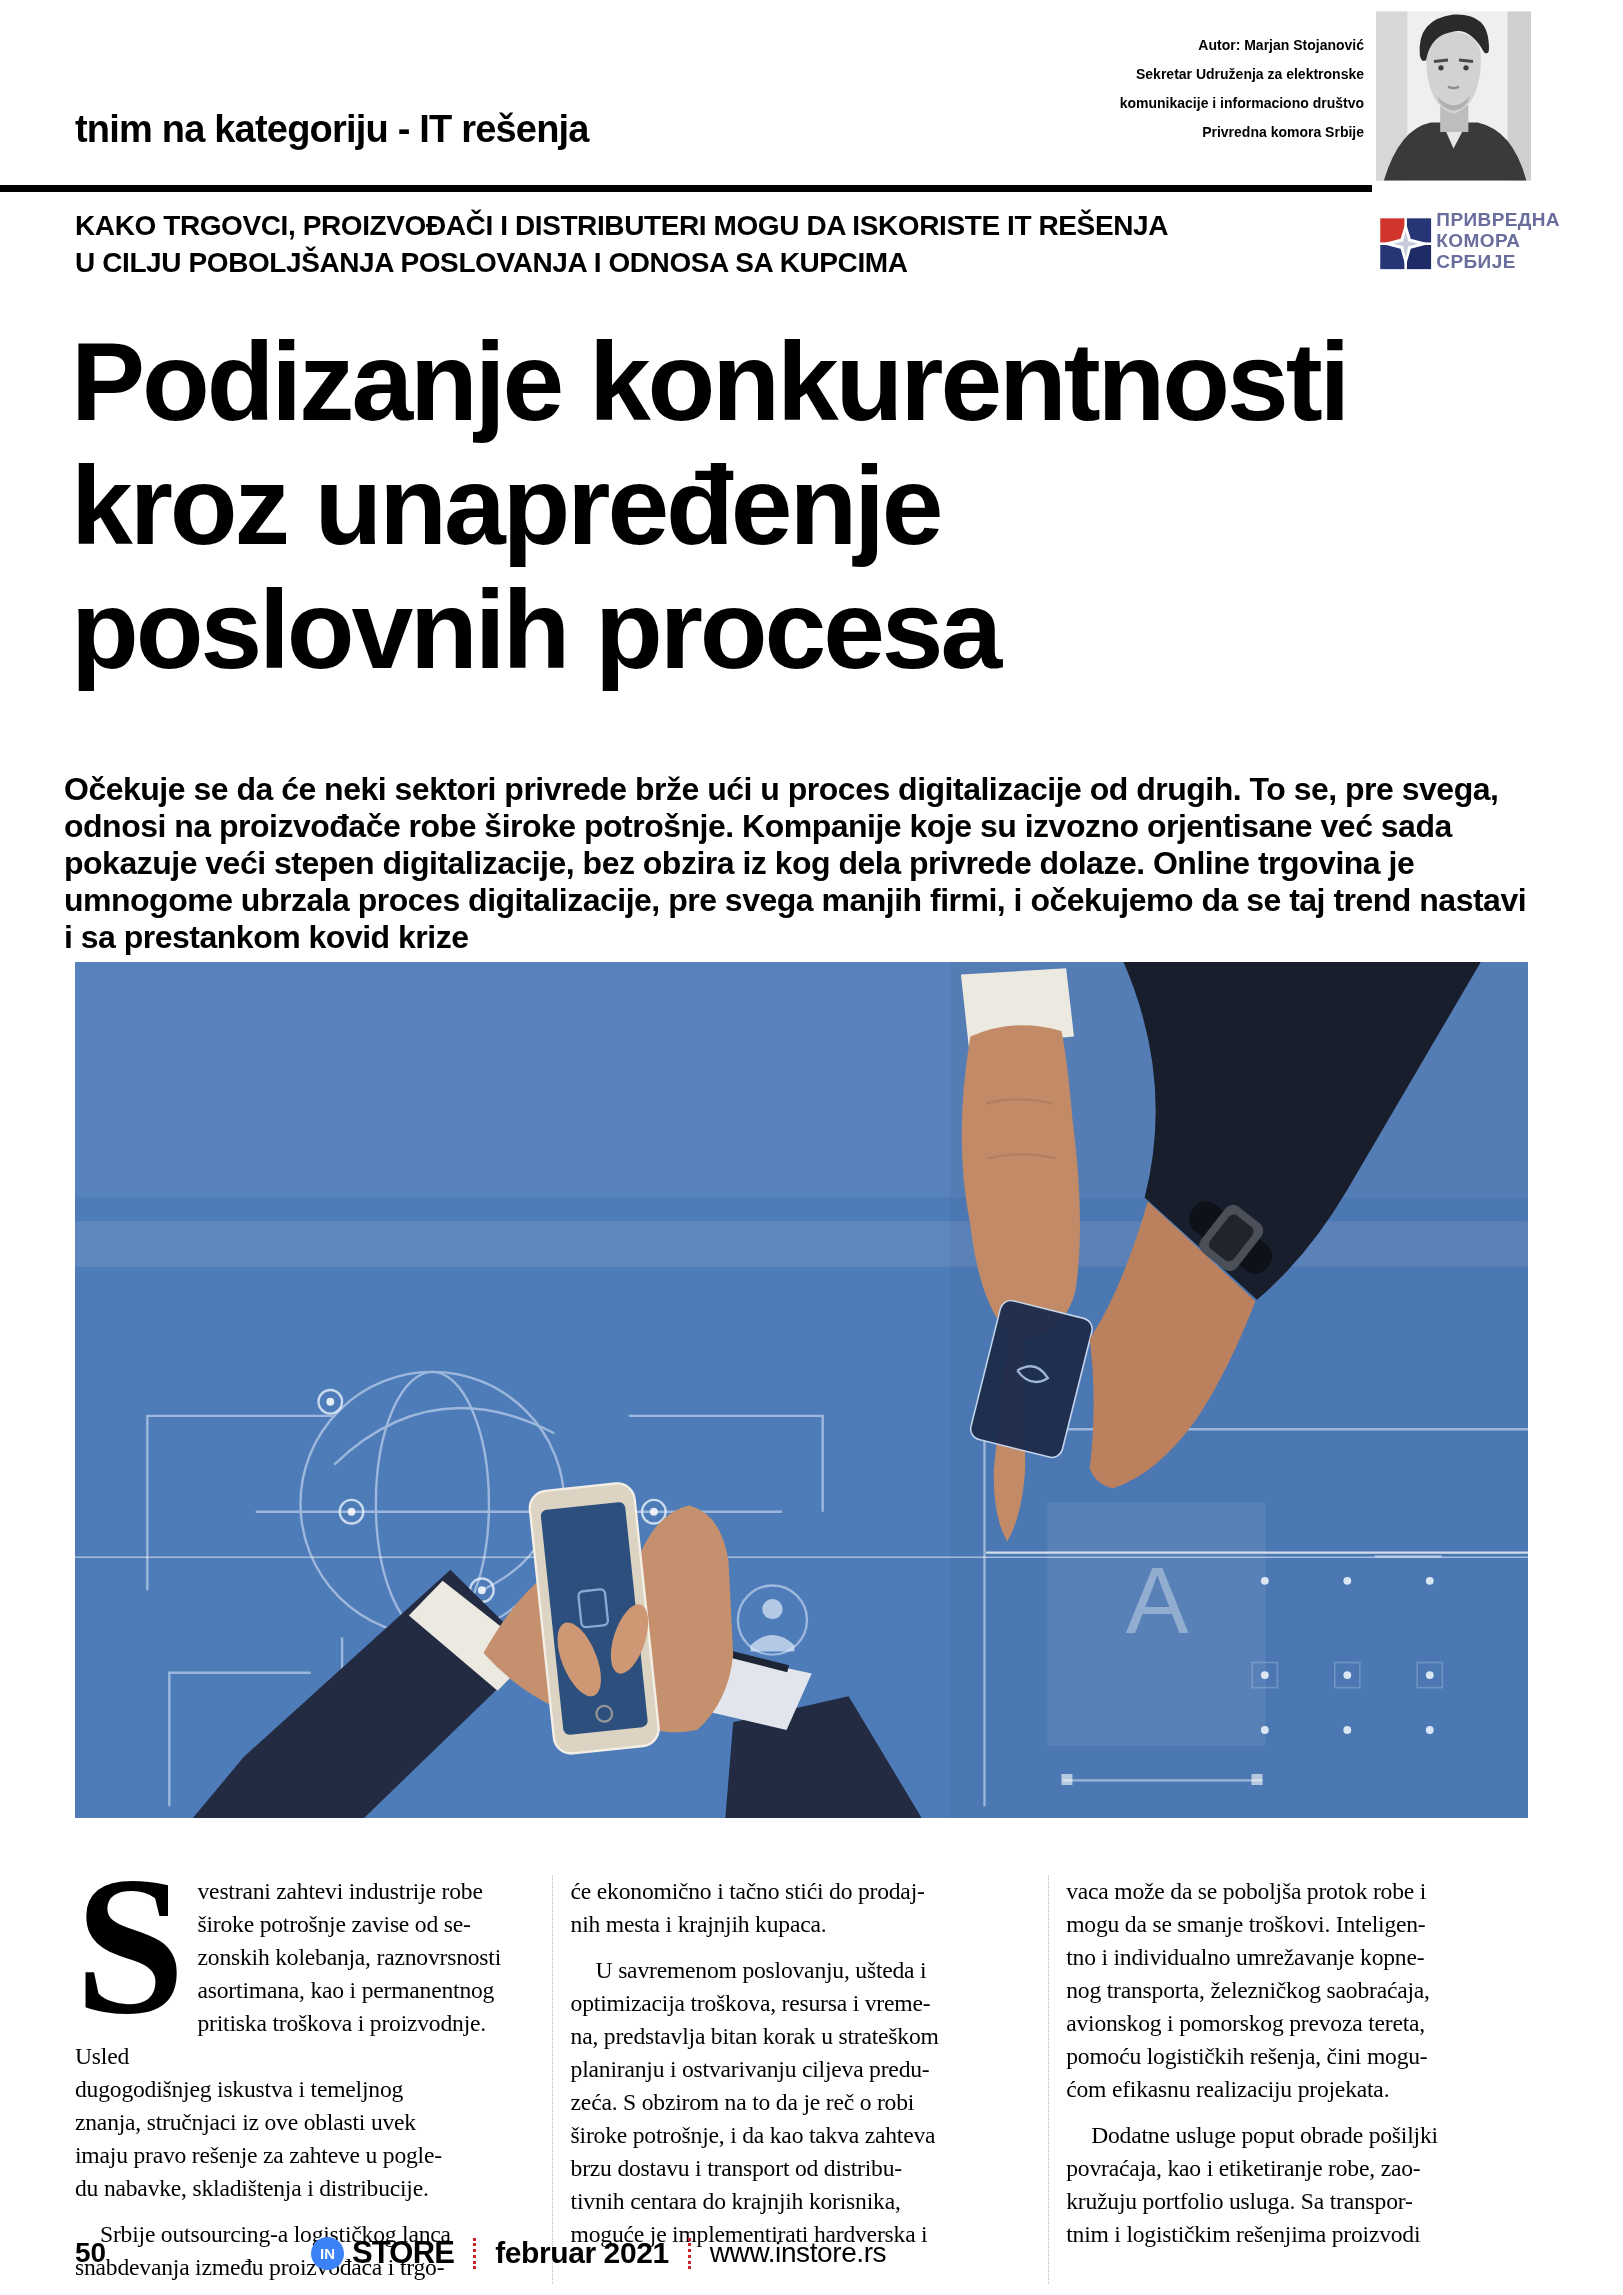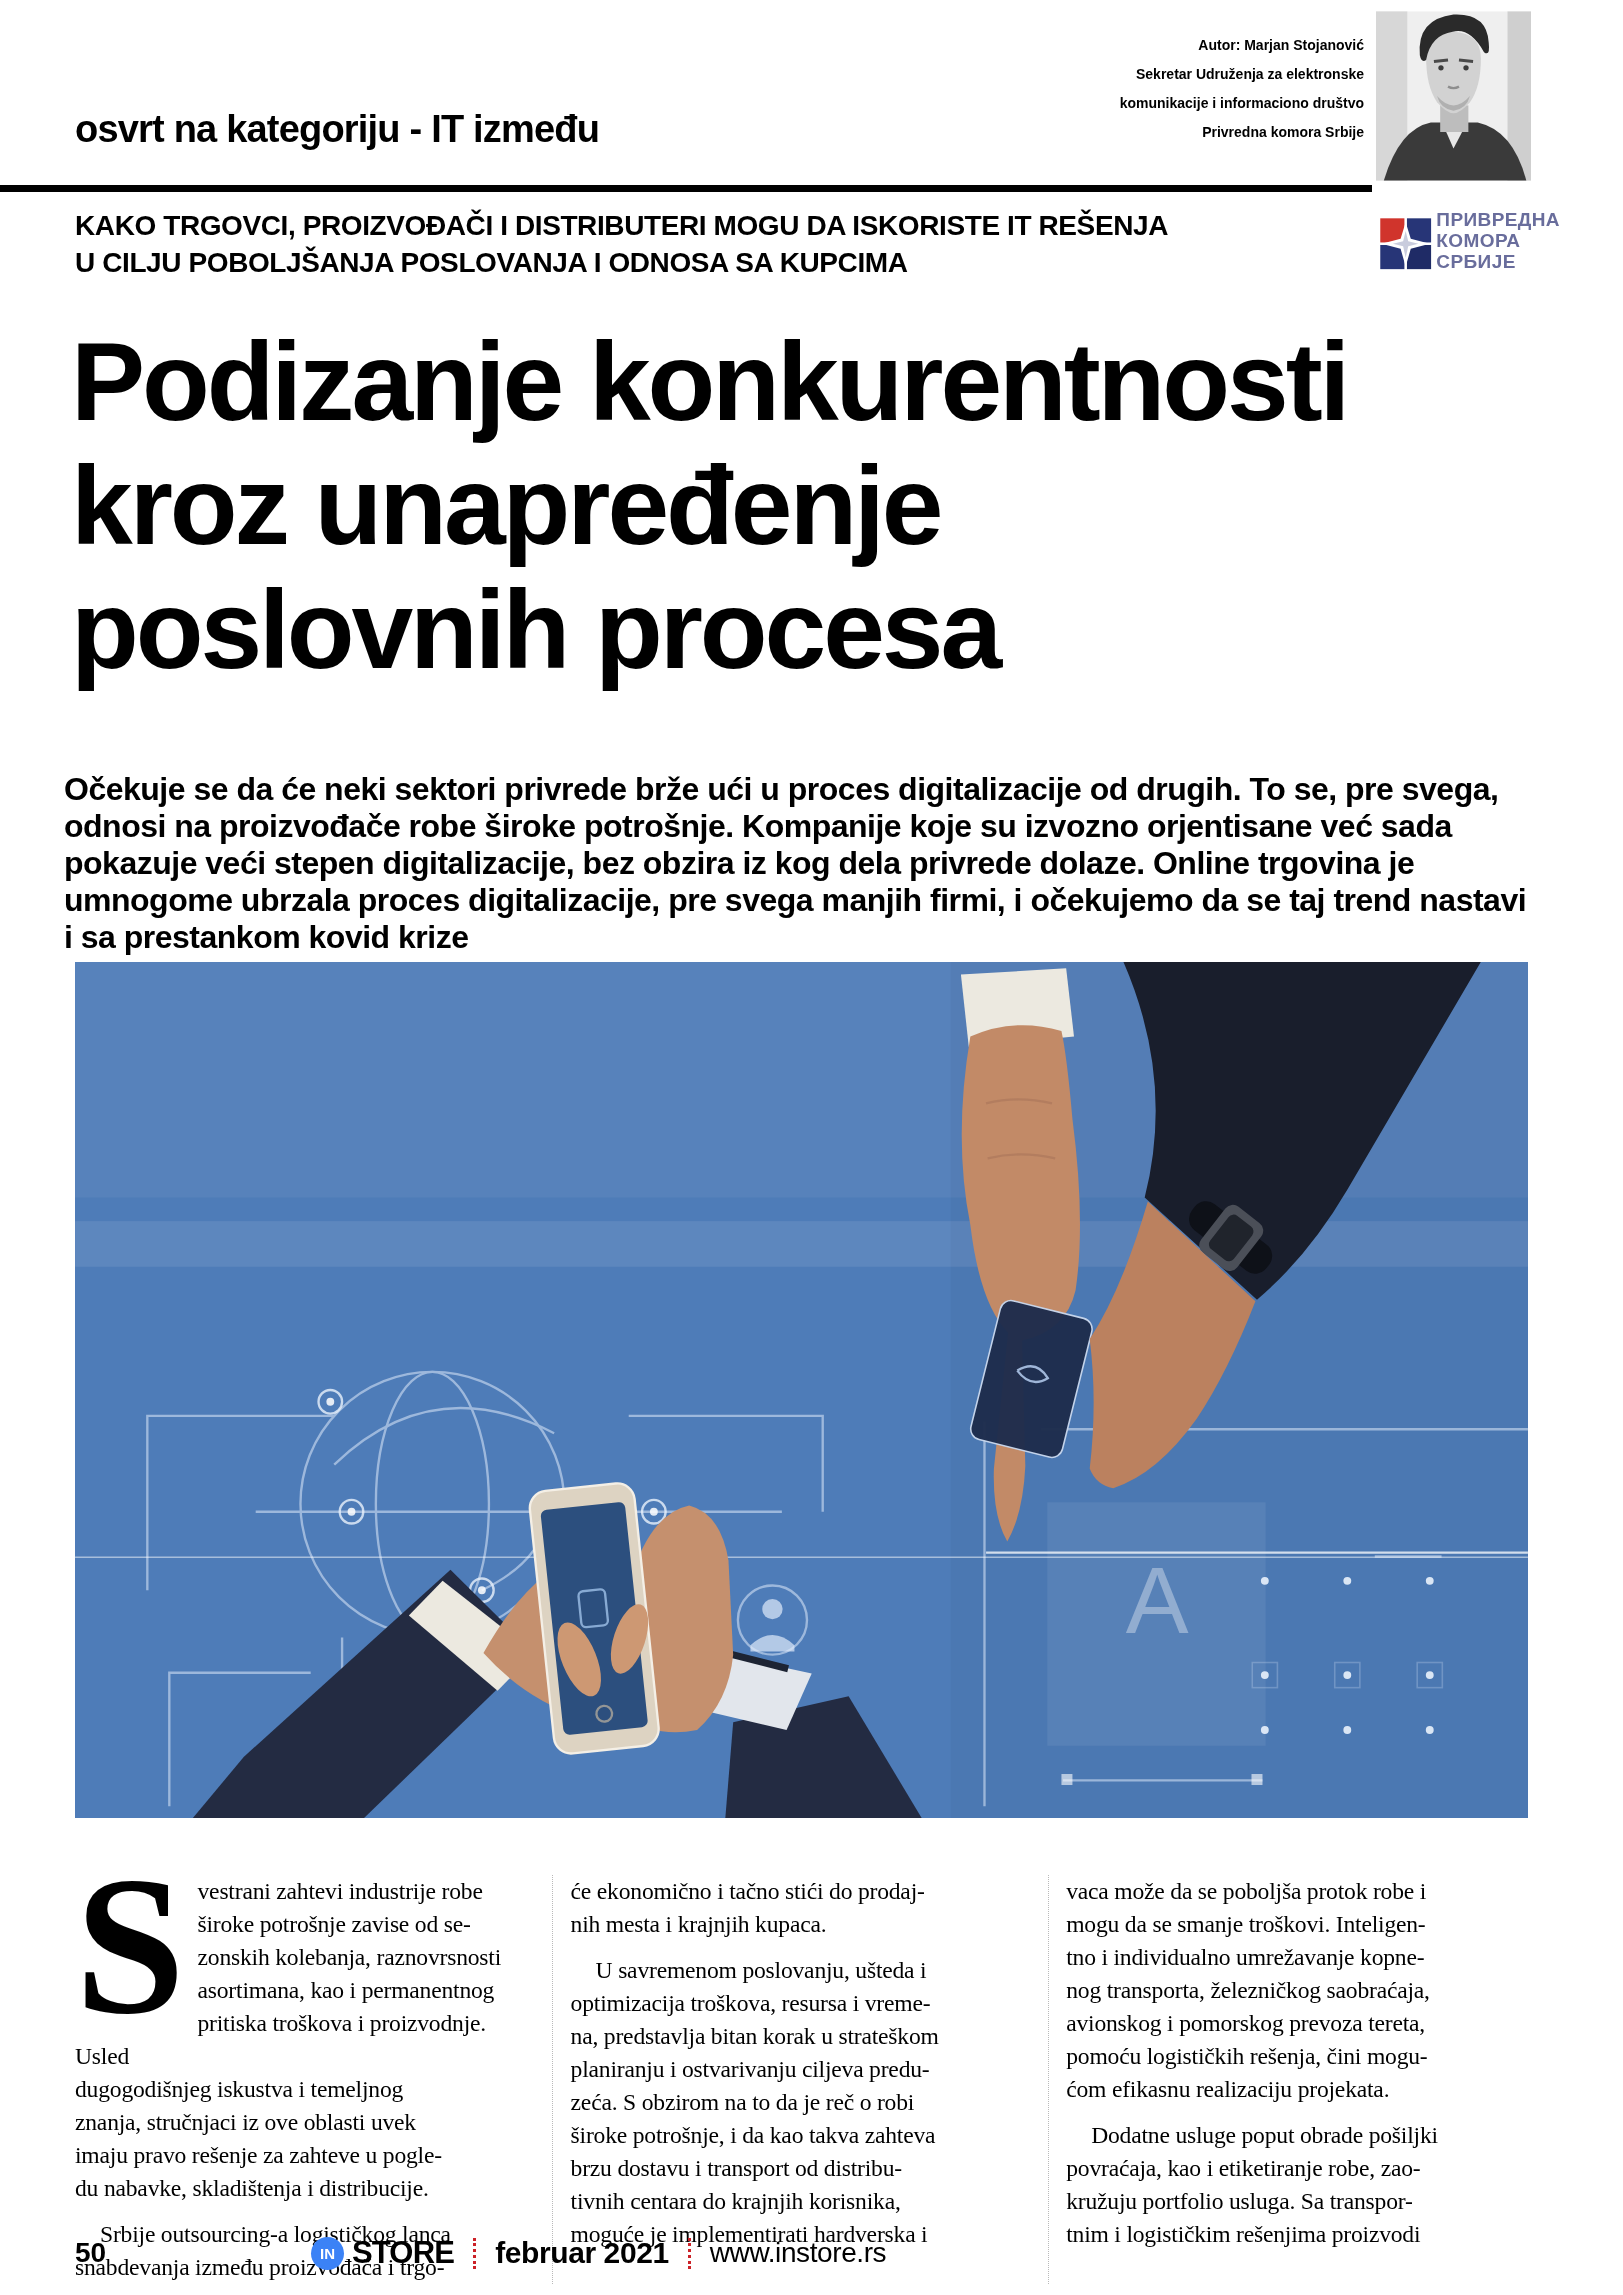--- a/index.html
+++ b/index.html
@@ -49,21 +49,21 @@
   .brand-name{font-size:31px;font-weight:bold;letter-spacing:-0.8px;margin-left:7.9px;}
   .foot-sep{height:31px;border-left:3.1px dotted #cc2127;margin:0 19px;}
   .issue{font-size:30px;font-weight:bold;letter-spacing:-0.4px;}
   .website{font-size:28px;letter-spacing:-0.4px;}
 </style>
 </head>
 <body>
 
 <div class="page">
 
-  <div class="category-header">osvrt na kategoriju - IT između</div>
+  <div class="category-header">tnim na kategoriju - IT rešenja</div>
 
   <div class="author-block">Autor: Marjan Stojanović
 Sekretar Udruženja za elektronske
 komunikacije i informaciono društvo
 Privredna komora Srbije</div>
 
   <div class="author-photo">
     <svg width="155" height="170" viewBox="0 0 198 216">
       <rect width="198" height="216" fill="#efefef"></rect>
       <rect x="0" y="0" width="40" height="216" fill="#d7d7d7"></rect>

